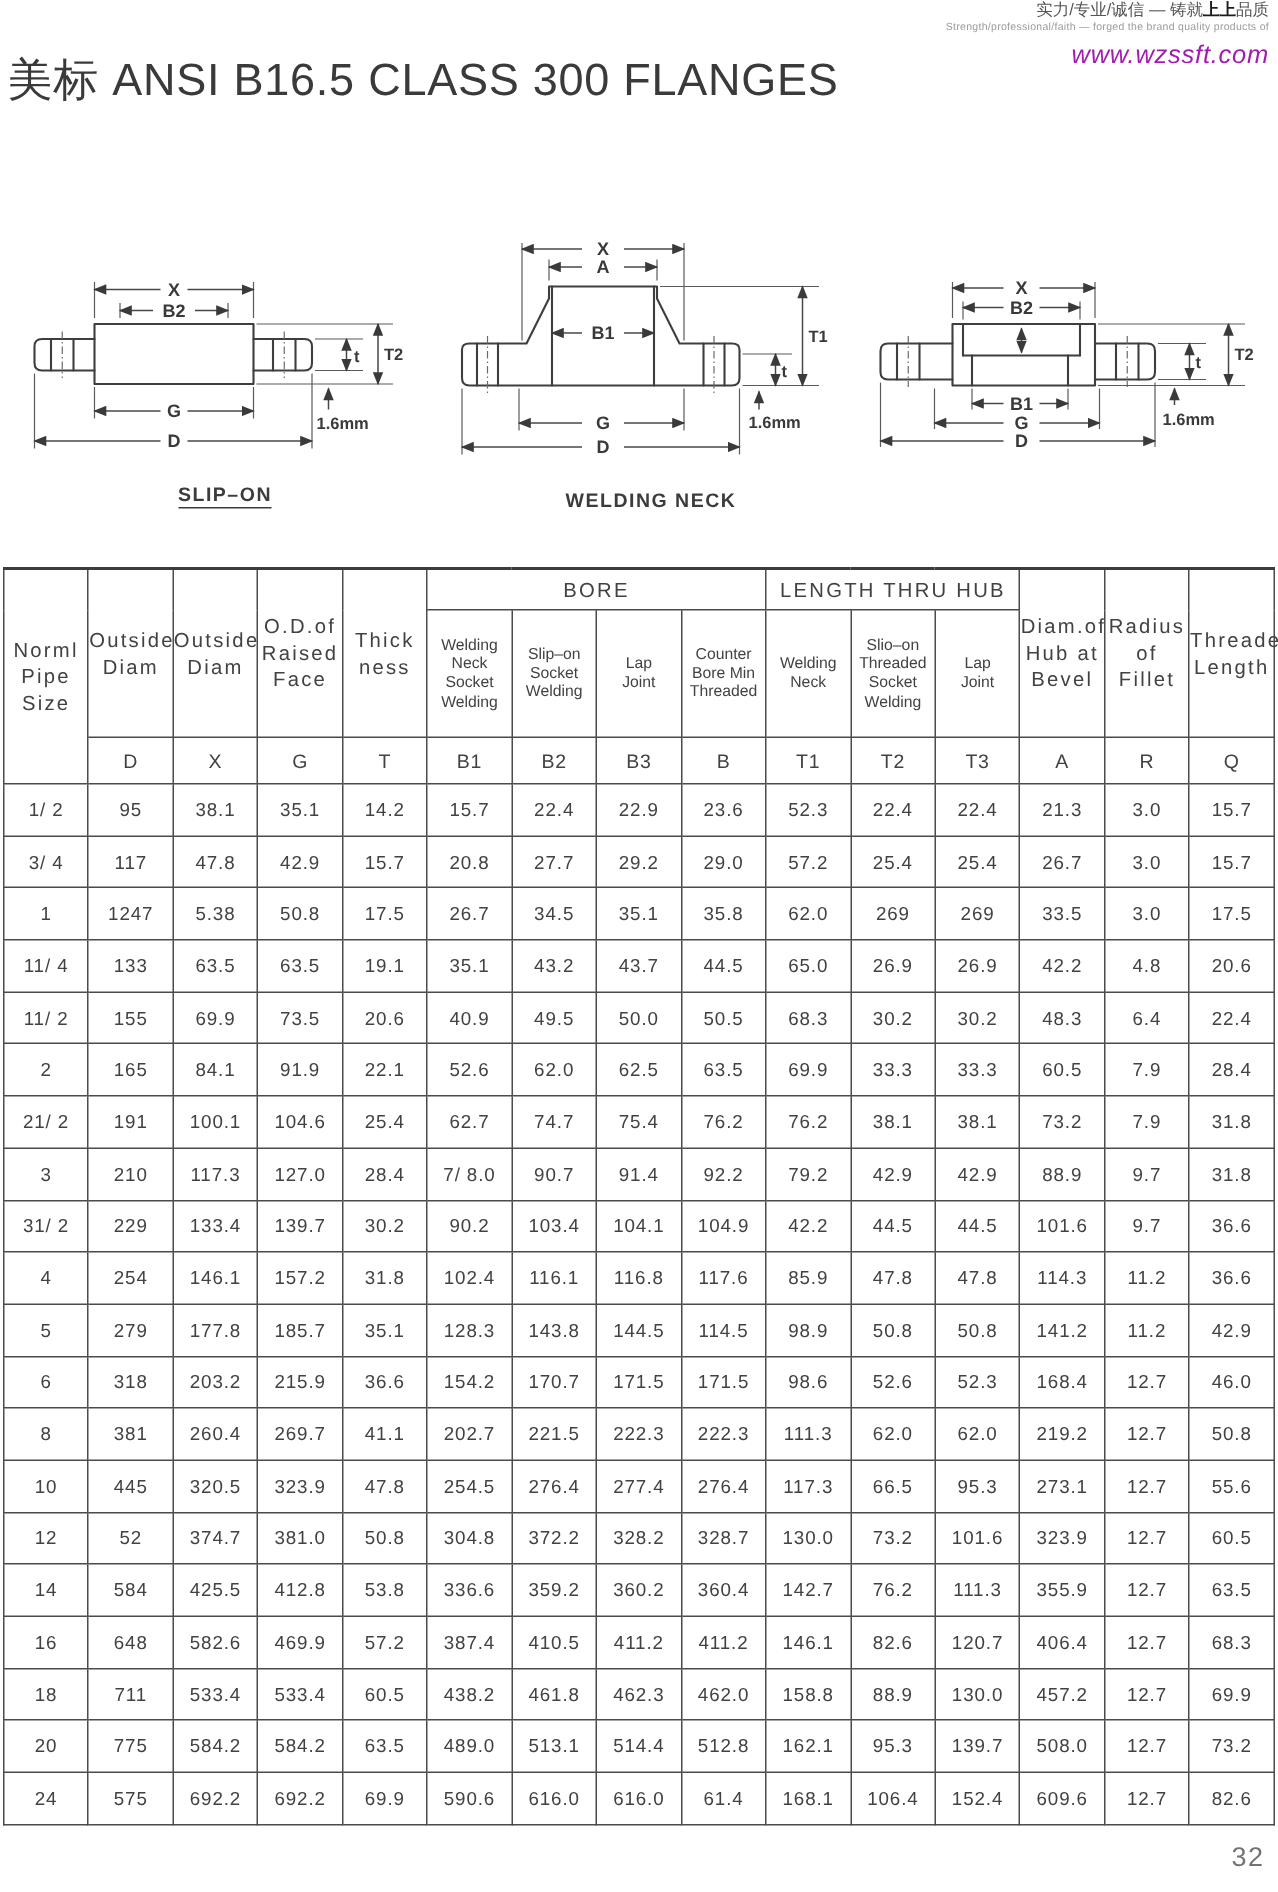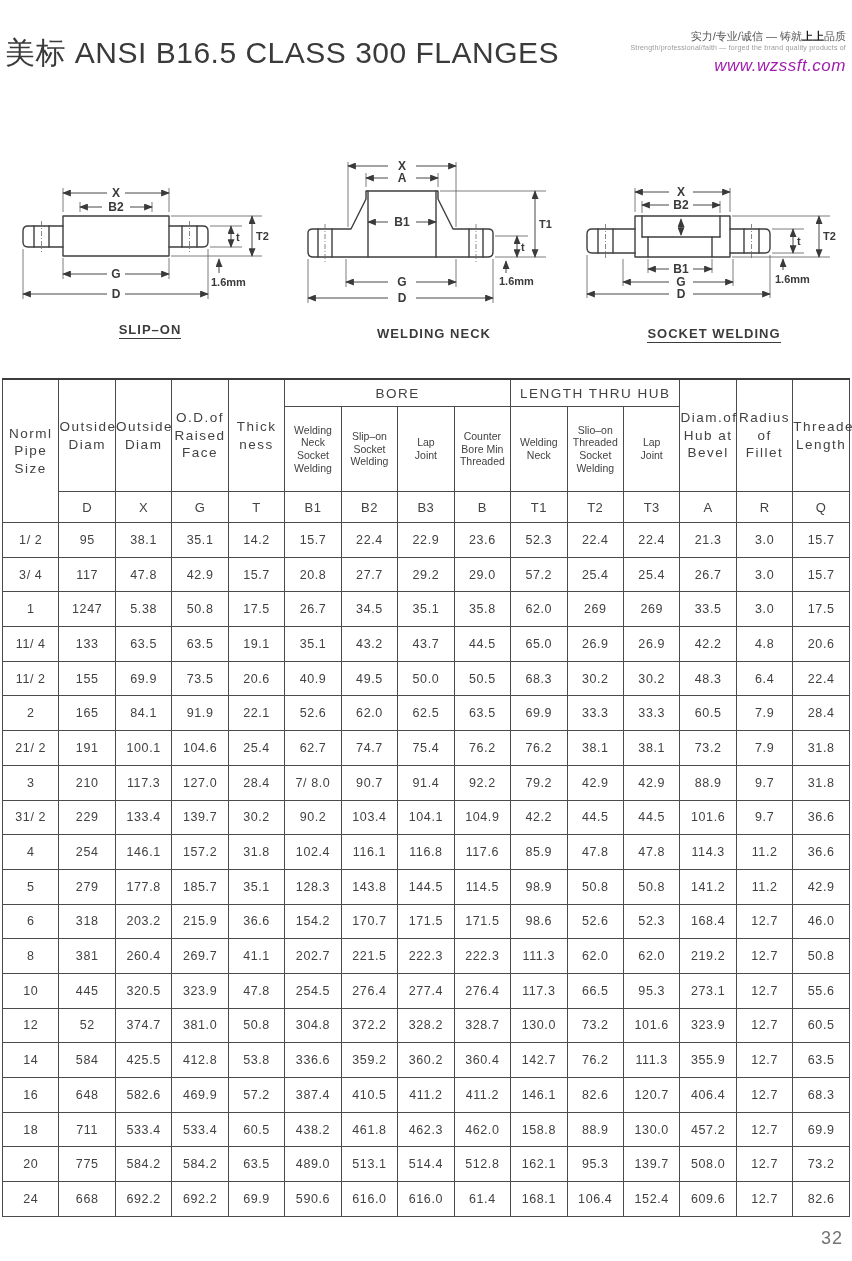--- a/index.html
+++ b/index.html
@@ -1,21 +1,21 @@
 <!DOCTYPE html>
 <html><head>
 <meta charset="utf-8">
 <style>
   html,body{margin:0;padding:0;background:#ffffff;}
   body{width:852px;height:1261px;position:relative;overflow:hidden;
        font-family:"Liberation Sans",sans-serif;color:#3f3f3f;}
 
   
   .top-right{position:absolute;top:1px;right:6px;text-align:right;line-height:1.15;}
-  .slogan-cn{font-size:11px;color:#555;margin-top:29px;}
+  .slogan-cn{font-size:11px;color:#555;}
   .slogan-cn .bold{font-weight:bold;color:#1c1c1c;}
   .slogan-en{font-size:7px;color:#9b9b9b;margin-top:1px;letter-spacing:.2px;}
   .website{font-size:17px;font-style:italic;color:#a21caf;margin-top:4px;letter-spacing:.5px;}
 
   
   .title{position:absolute;top:33px;left:5px;margin:0;font-size:30px;font-weight:normal;
          color:#3a3a3a;letter-spacing:.5px;text-align:center;}
 
   
   figure{margin:0;position:absolute;}
@@ -224,21 +224,20 @@
     </g>
     <text class="dimlbl" x="101" y="44" text-anchor="middle">X</text>
     <text class="dimlbl" x="101" y="57" text-anchor="middle">B2</text>
     <text class="dimlbl" x="101" y="121" text-anchor="middle">B1</text>
     <text class="dimlbl" x="101" y="134" text-anchor="middle">G</text>
     <text class="dimlbl" x="101" y="146" text-anchor="middle">D</text>
     <text class="dimlbl small" x="217" y="93">t</text>
     <text class="dimlbl small" x="243" y="88">T2</text>
     <text class="dimlbl small" x="195" y="131">1.6mm</text>
   </svg>
-  <figcaption class="underlined"><span>SOCKET WELDING</span></figcaption>
 </figure>
 
 <table class="spec">
   <thead>
     <tr class="grp">
       <th rowspan="3" class="tall">Norml
 Pipe
 Size</th>
       <th rowspan="2" class="tall">Outside
 Diam</th>
@@ -618,21 +617,21 @@
         <td>512.8</td>
         <td>162.1</td>
         <td>95.3</td>
         <td>139.7</td>
         <td>508.0</td>
         <td>12.7</td>
         <td>73.2</td>
       </tr>
       <tr>
         <td>24</td>
-        <td>668</td>
+        <td>575</td>
         <td>692.2</td>
         <td>692.2</td>
         <td>69.9</td>
         <td>590.6</td>
         <td>616.0</td>
         <td>616.0</td>
         <td>61.4</td>
         <td>168.1</td>
         <td>106.4</td>
         <td>152.4</td>

